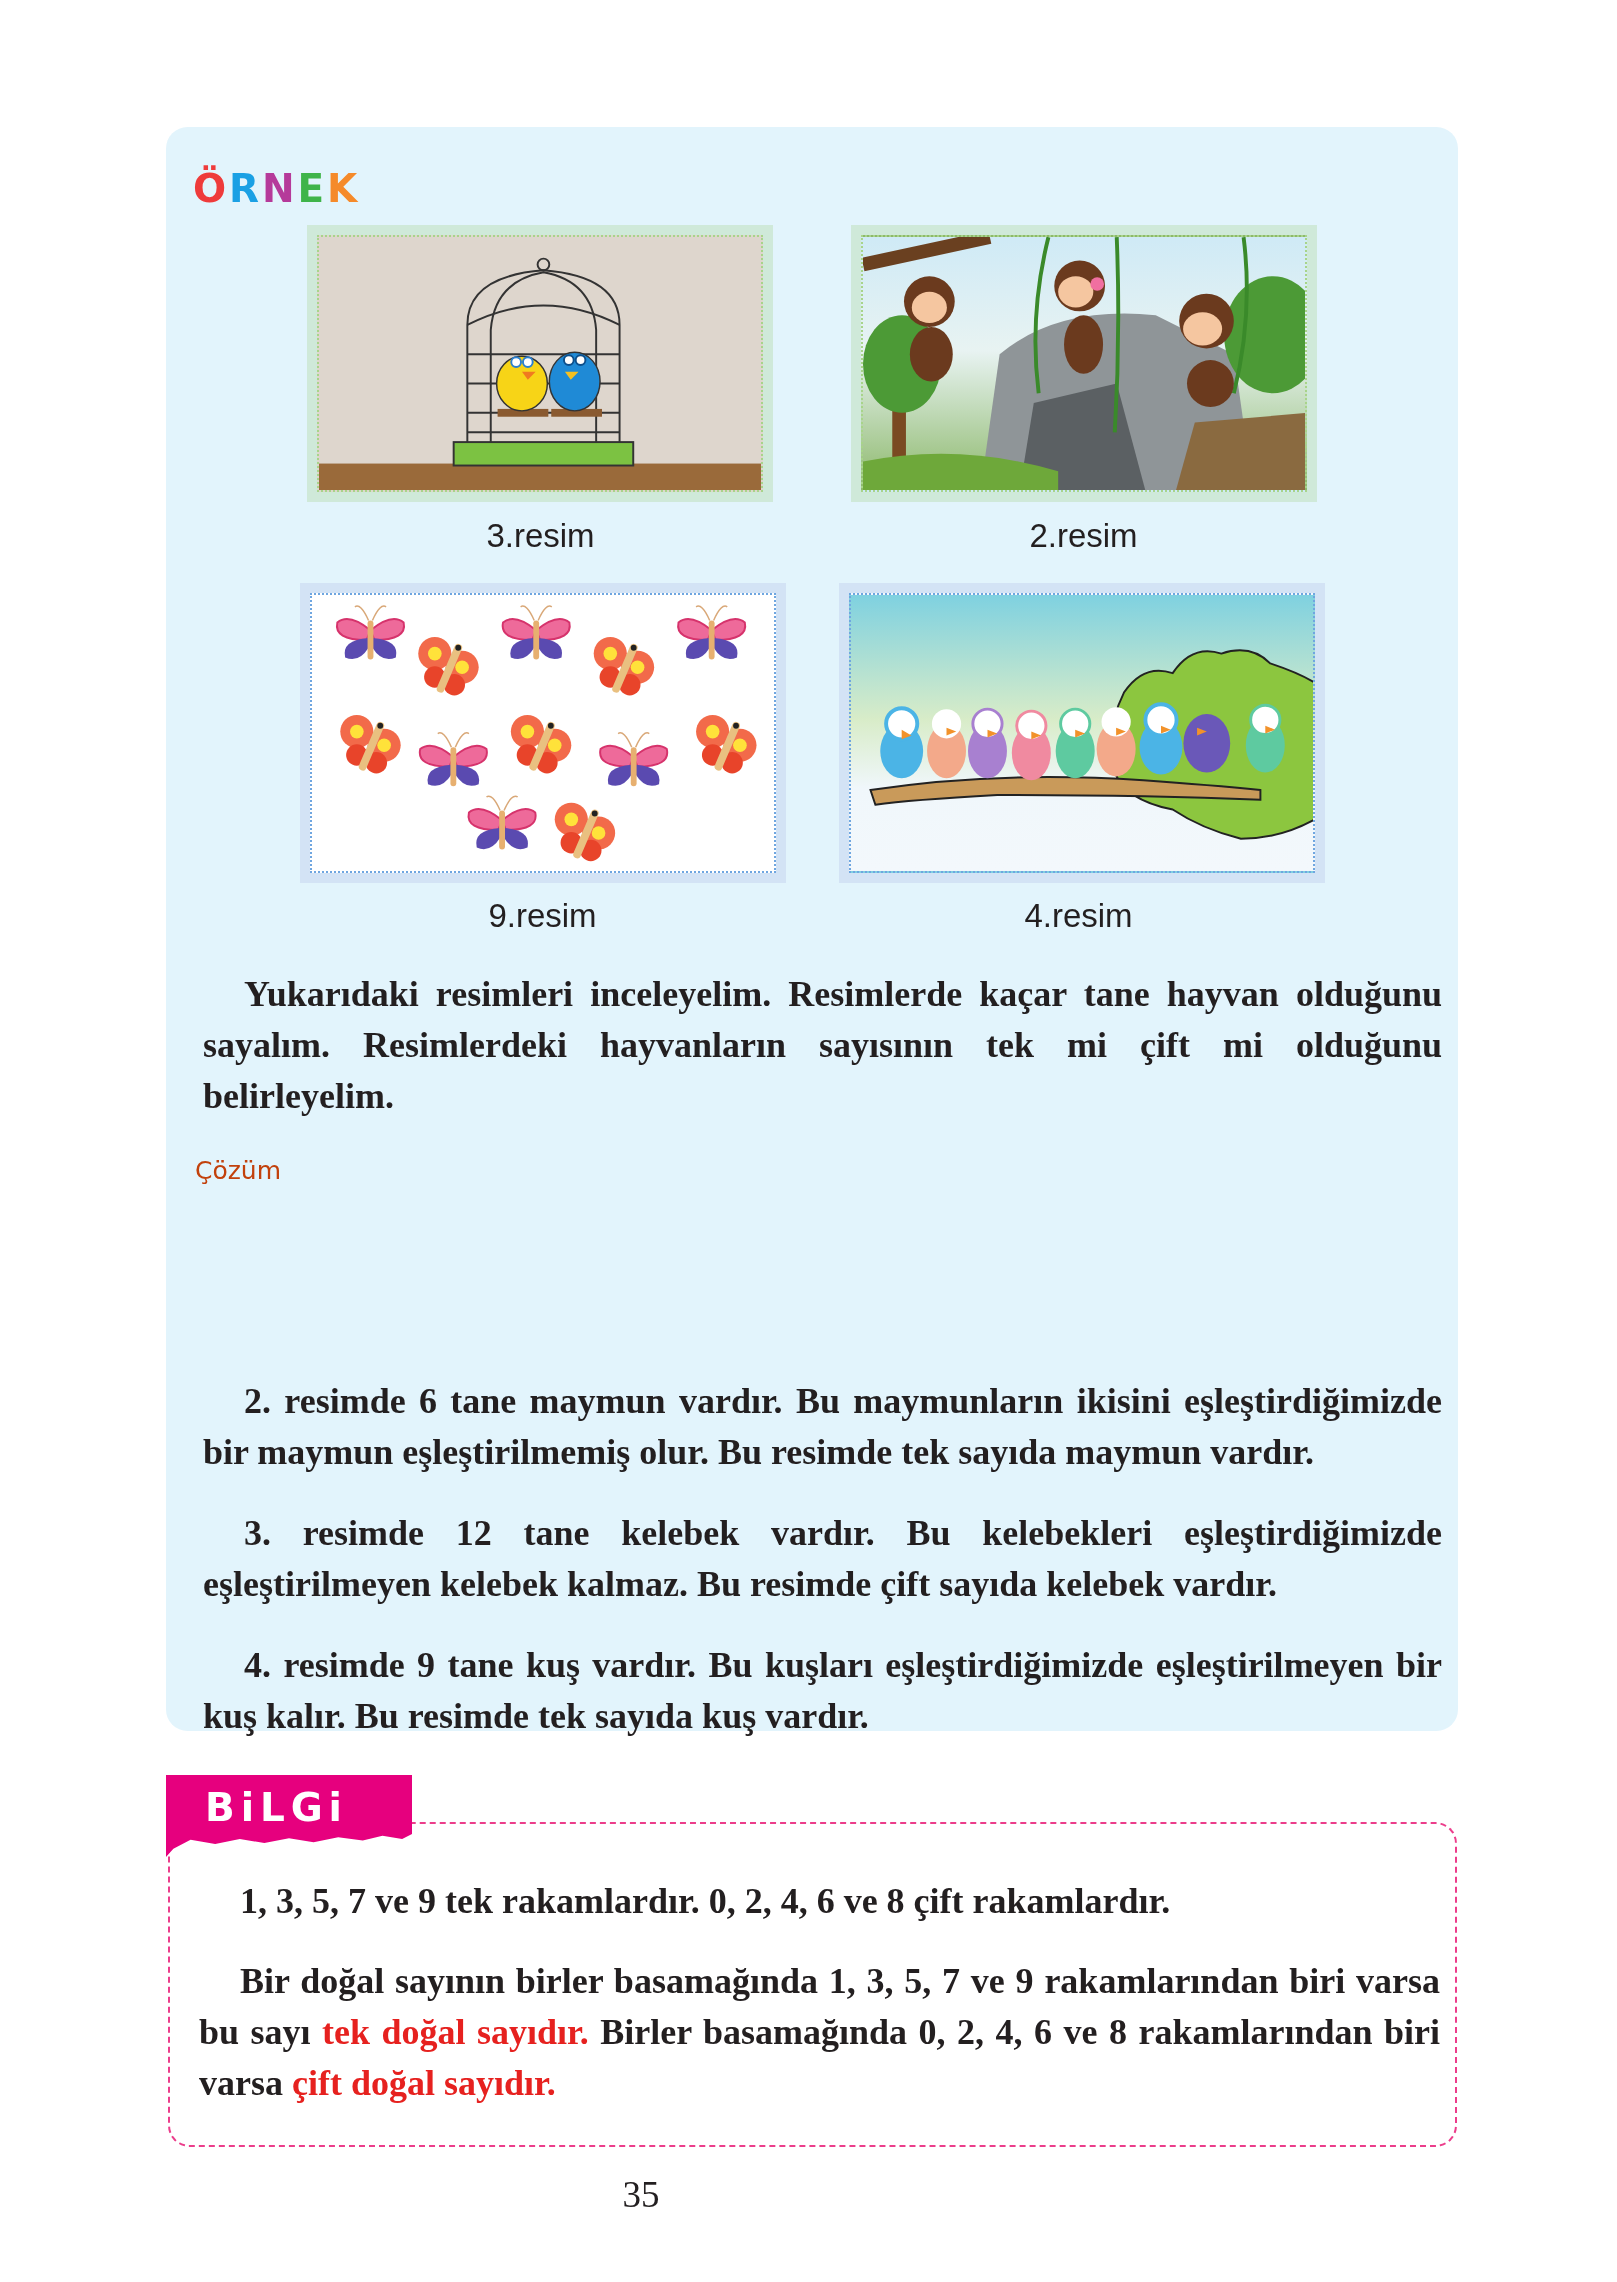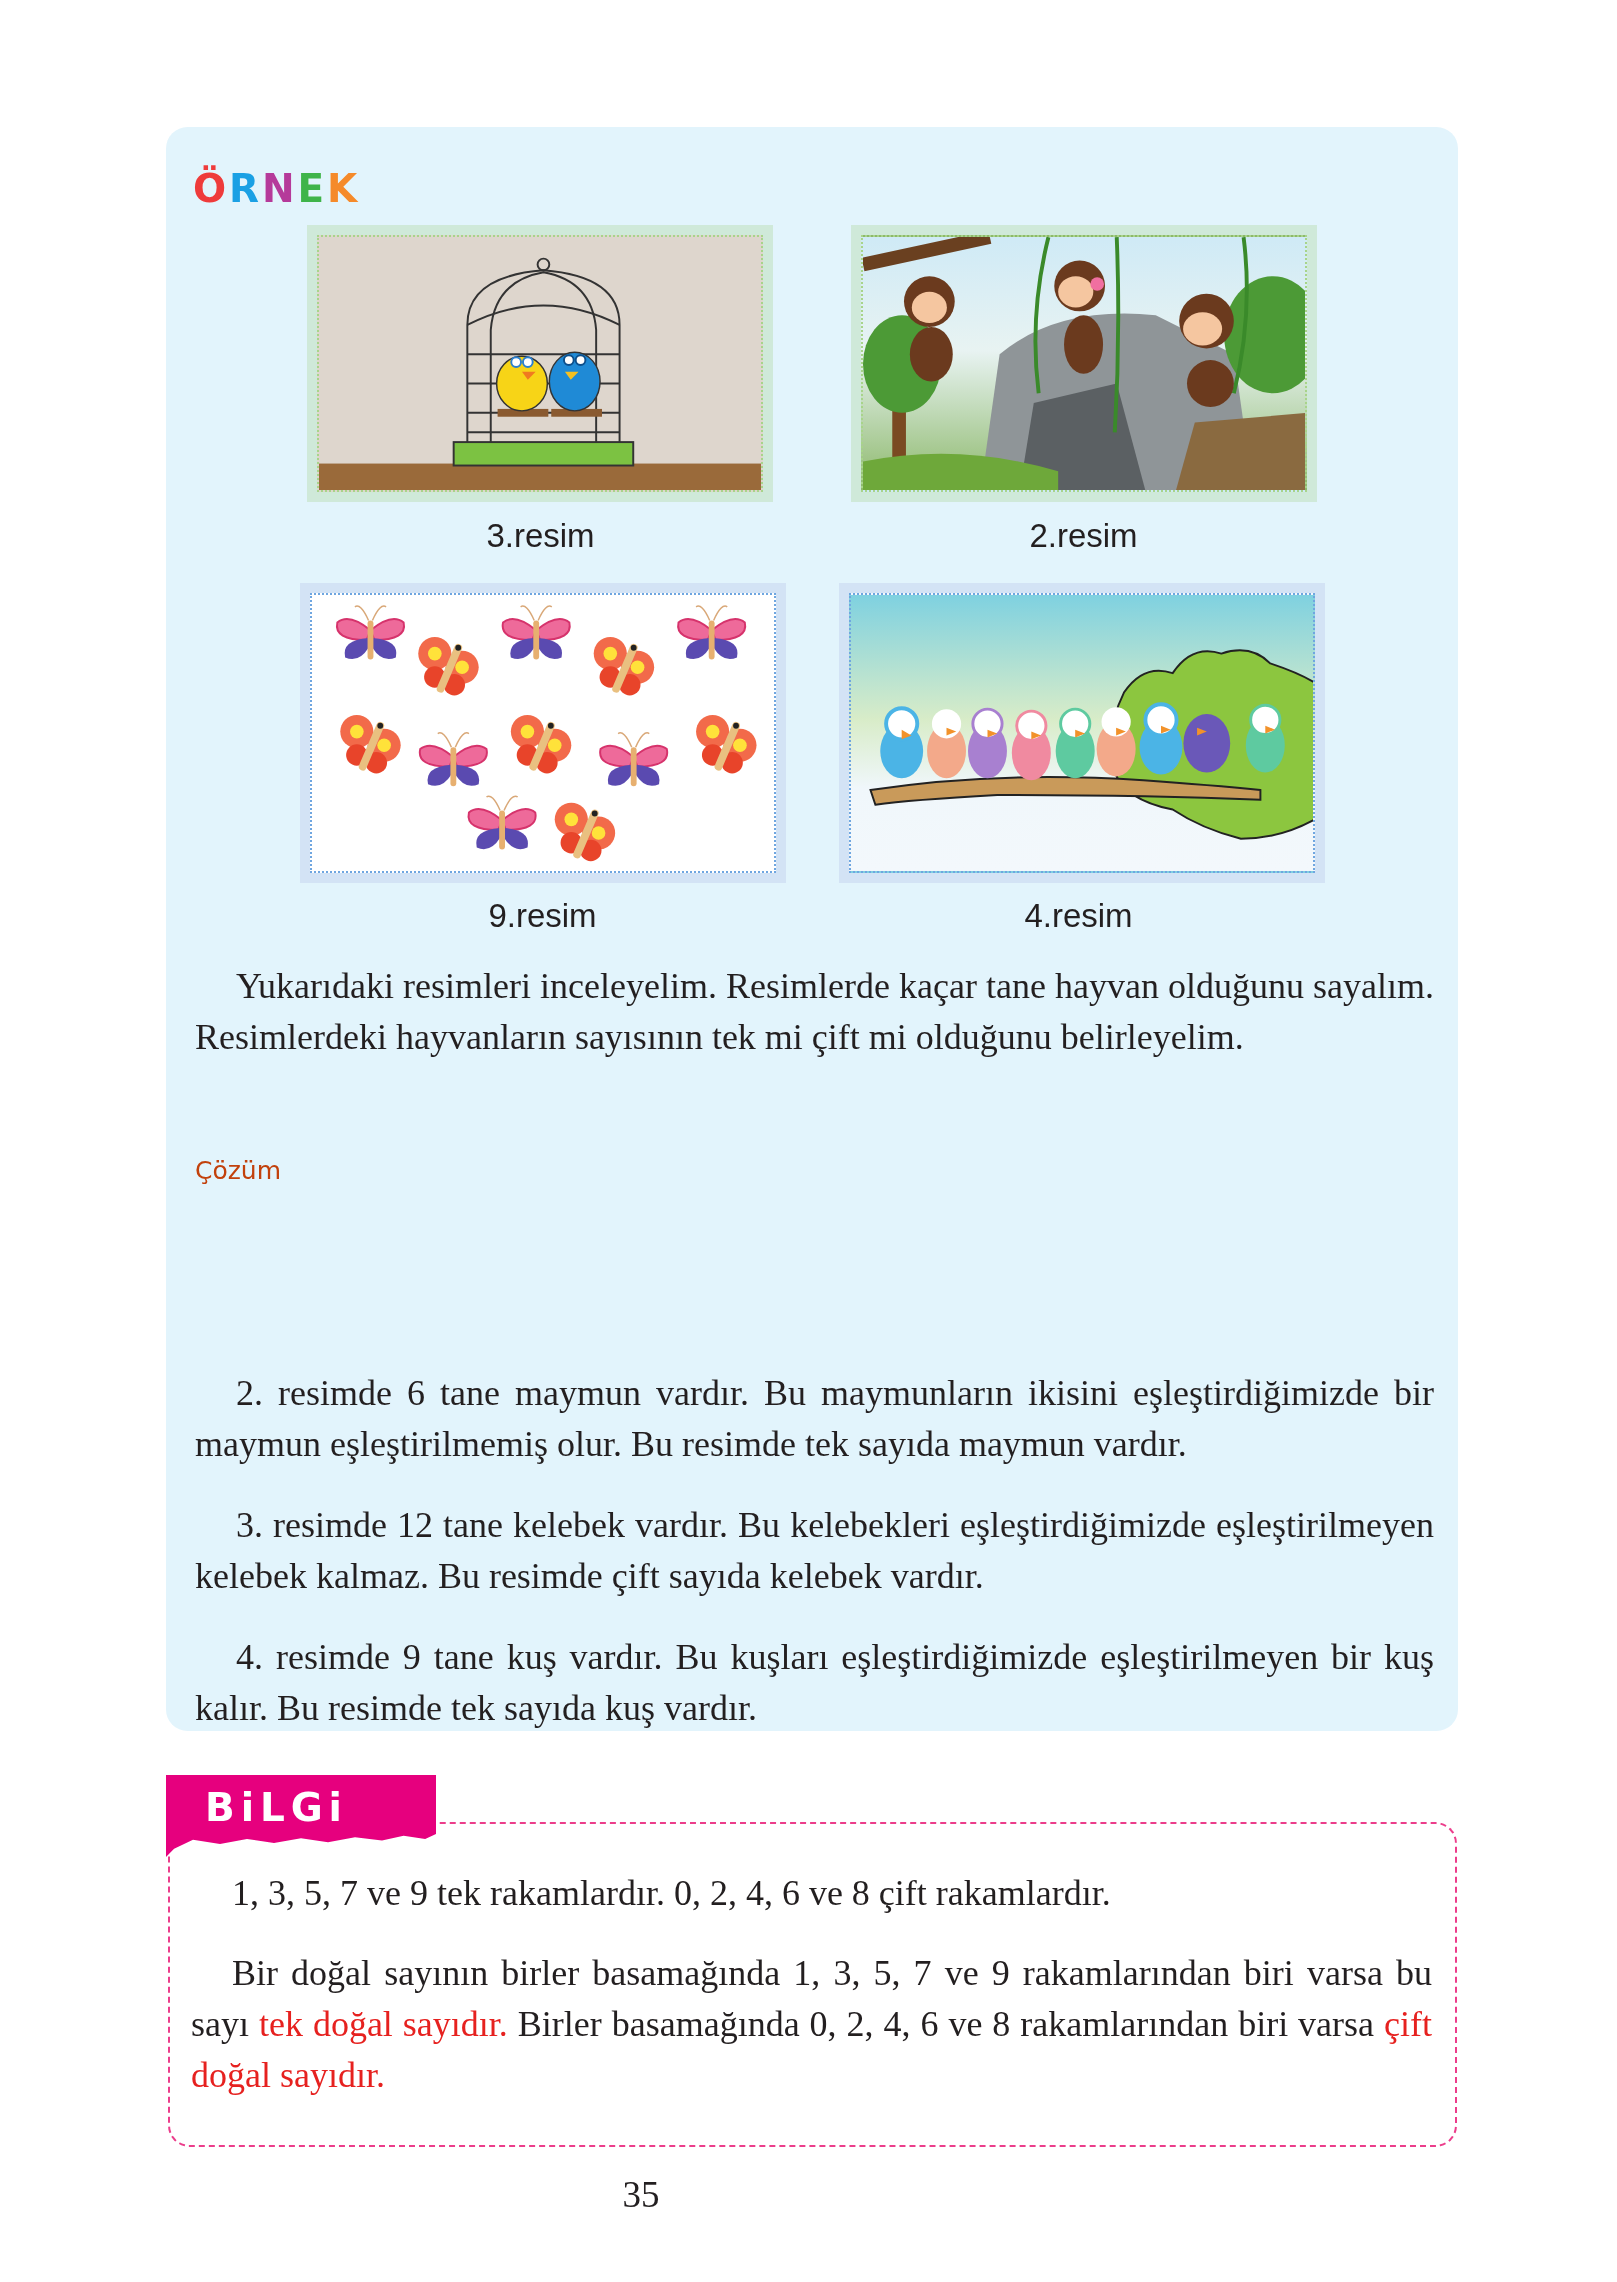--- a/index.html
+++ b/index.html
@@ -27,34 +27,34 @@
   .pic4 { left: 673px; top: 456px; width: 486px; height: 300px; background: #d3e3f5; }
   .pic4 .inner { background: linear-gradient(180deg,#7fd1e0 0%,#d8ecc8 45%,#f0f7fb 70%,#f3f8fc 100%); border: 2px dotted #6fa6e0; }
 
   .caption {
     position: absolute; font-family: "Liberation Sans", sans-serif; font-size: 33px; color: #231f20;
     width: 293px; text-align: center;
   }
 
   .para {
     position: absolute; left: 29px; width: 1239px; font-size: 36px; line-height: 51px;
-    text-align: justify; margin: 0;
+    text-align: justify; margin: 8px; font-weight: bold;
   }
   .para .indent { display: inline-block; width: 41px; }
   .cozum-title {
     position: absolute; left: 29px; top: 1029px; font-family: "DejaVu Sans", sans-serif;
     font-size: 25px; color: #c2410c; font-weight: normal;
   }
 
   .bilgi-box {
     position: absolute; left: 168px; top: 1822px; width: 1289px; height: 325px;
     border: 2.9px dashed #ec3d8b; border-radius: 21.5px; box-sizing: border-box;
   }
   .bilgi-tag {
-    position: absolute; left: 166px; top: 1775px; width: 270px; height: 82px;
+    position: absolute; left: 166px; top: 1775px; width: 246px; height: 82px;
     background: #e6007e; clip-path: polygon(0 0,100% 0,100% 72%,96% 78%,88% 74%,80% 80%,70% 76%,60% 82%,50% 77%,40% 83%,30% 78%,20% 84%,10% 79%,3% 90%,0 100%);
   }
   .bilgi-tag-text {
     position: absolute; left: 39px; top: 9.8px; color: #ffffff; font-family: "DejaVu Sans", sans-serif;
     font-weight: bold; font-size: 39px; letter-spacing: 5.9px;
   }
   .red { color: #e6211f; }
   .page-number {
     position: absolute; left: 0; width: 1282px; top: 2173px; text-align: center; font-size: 37px;
   }

